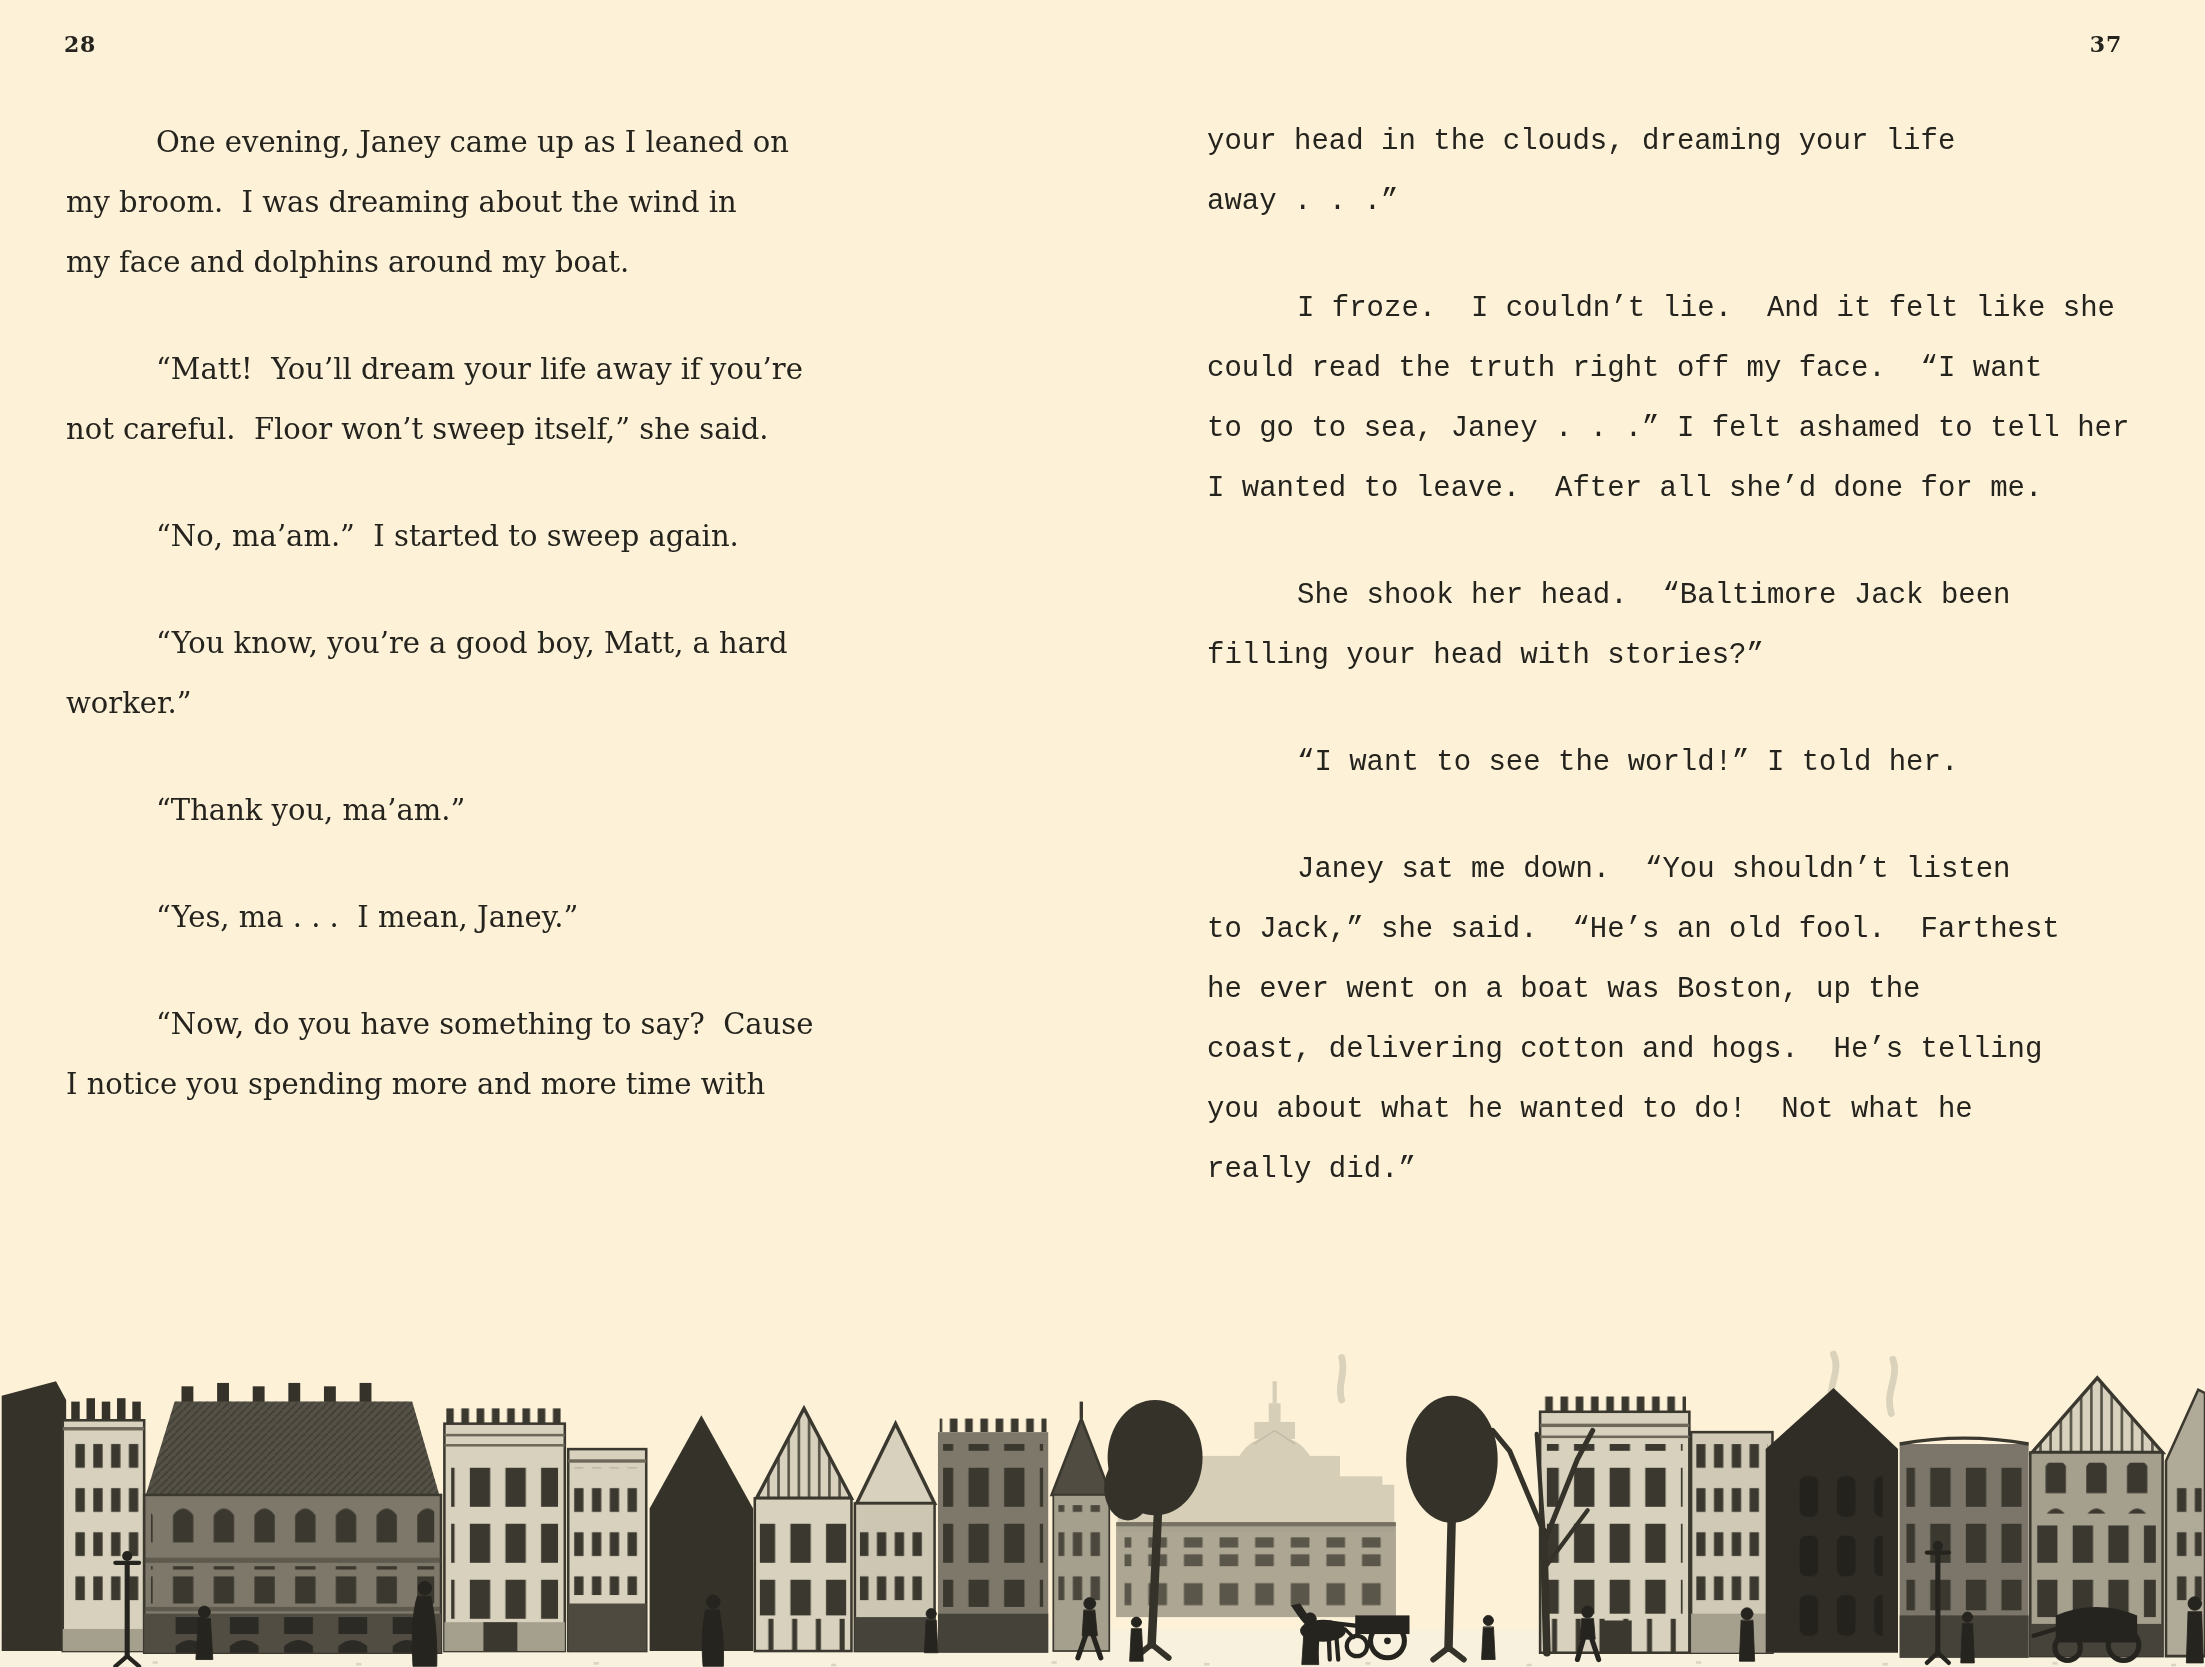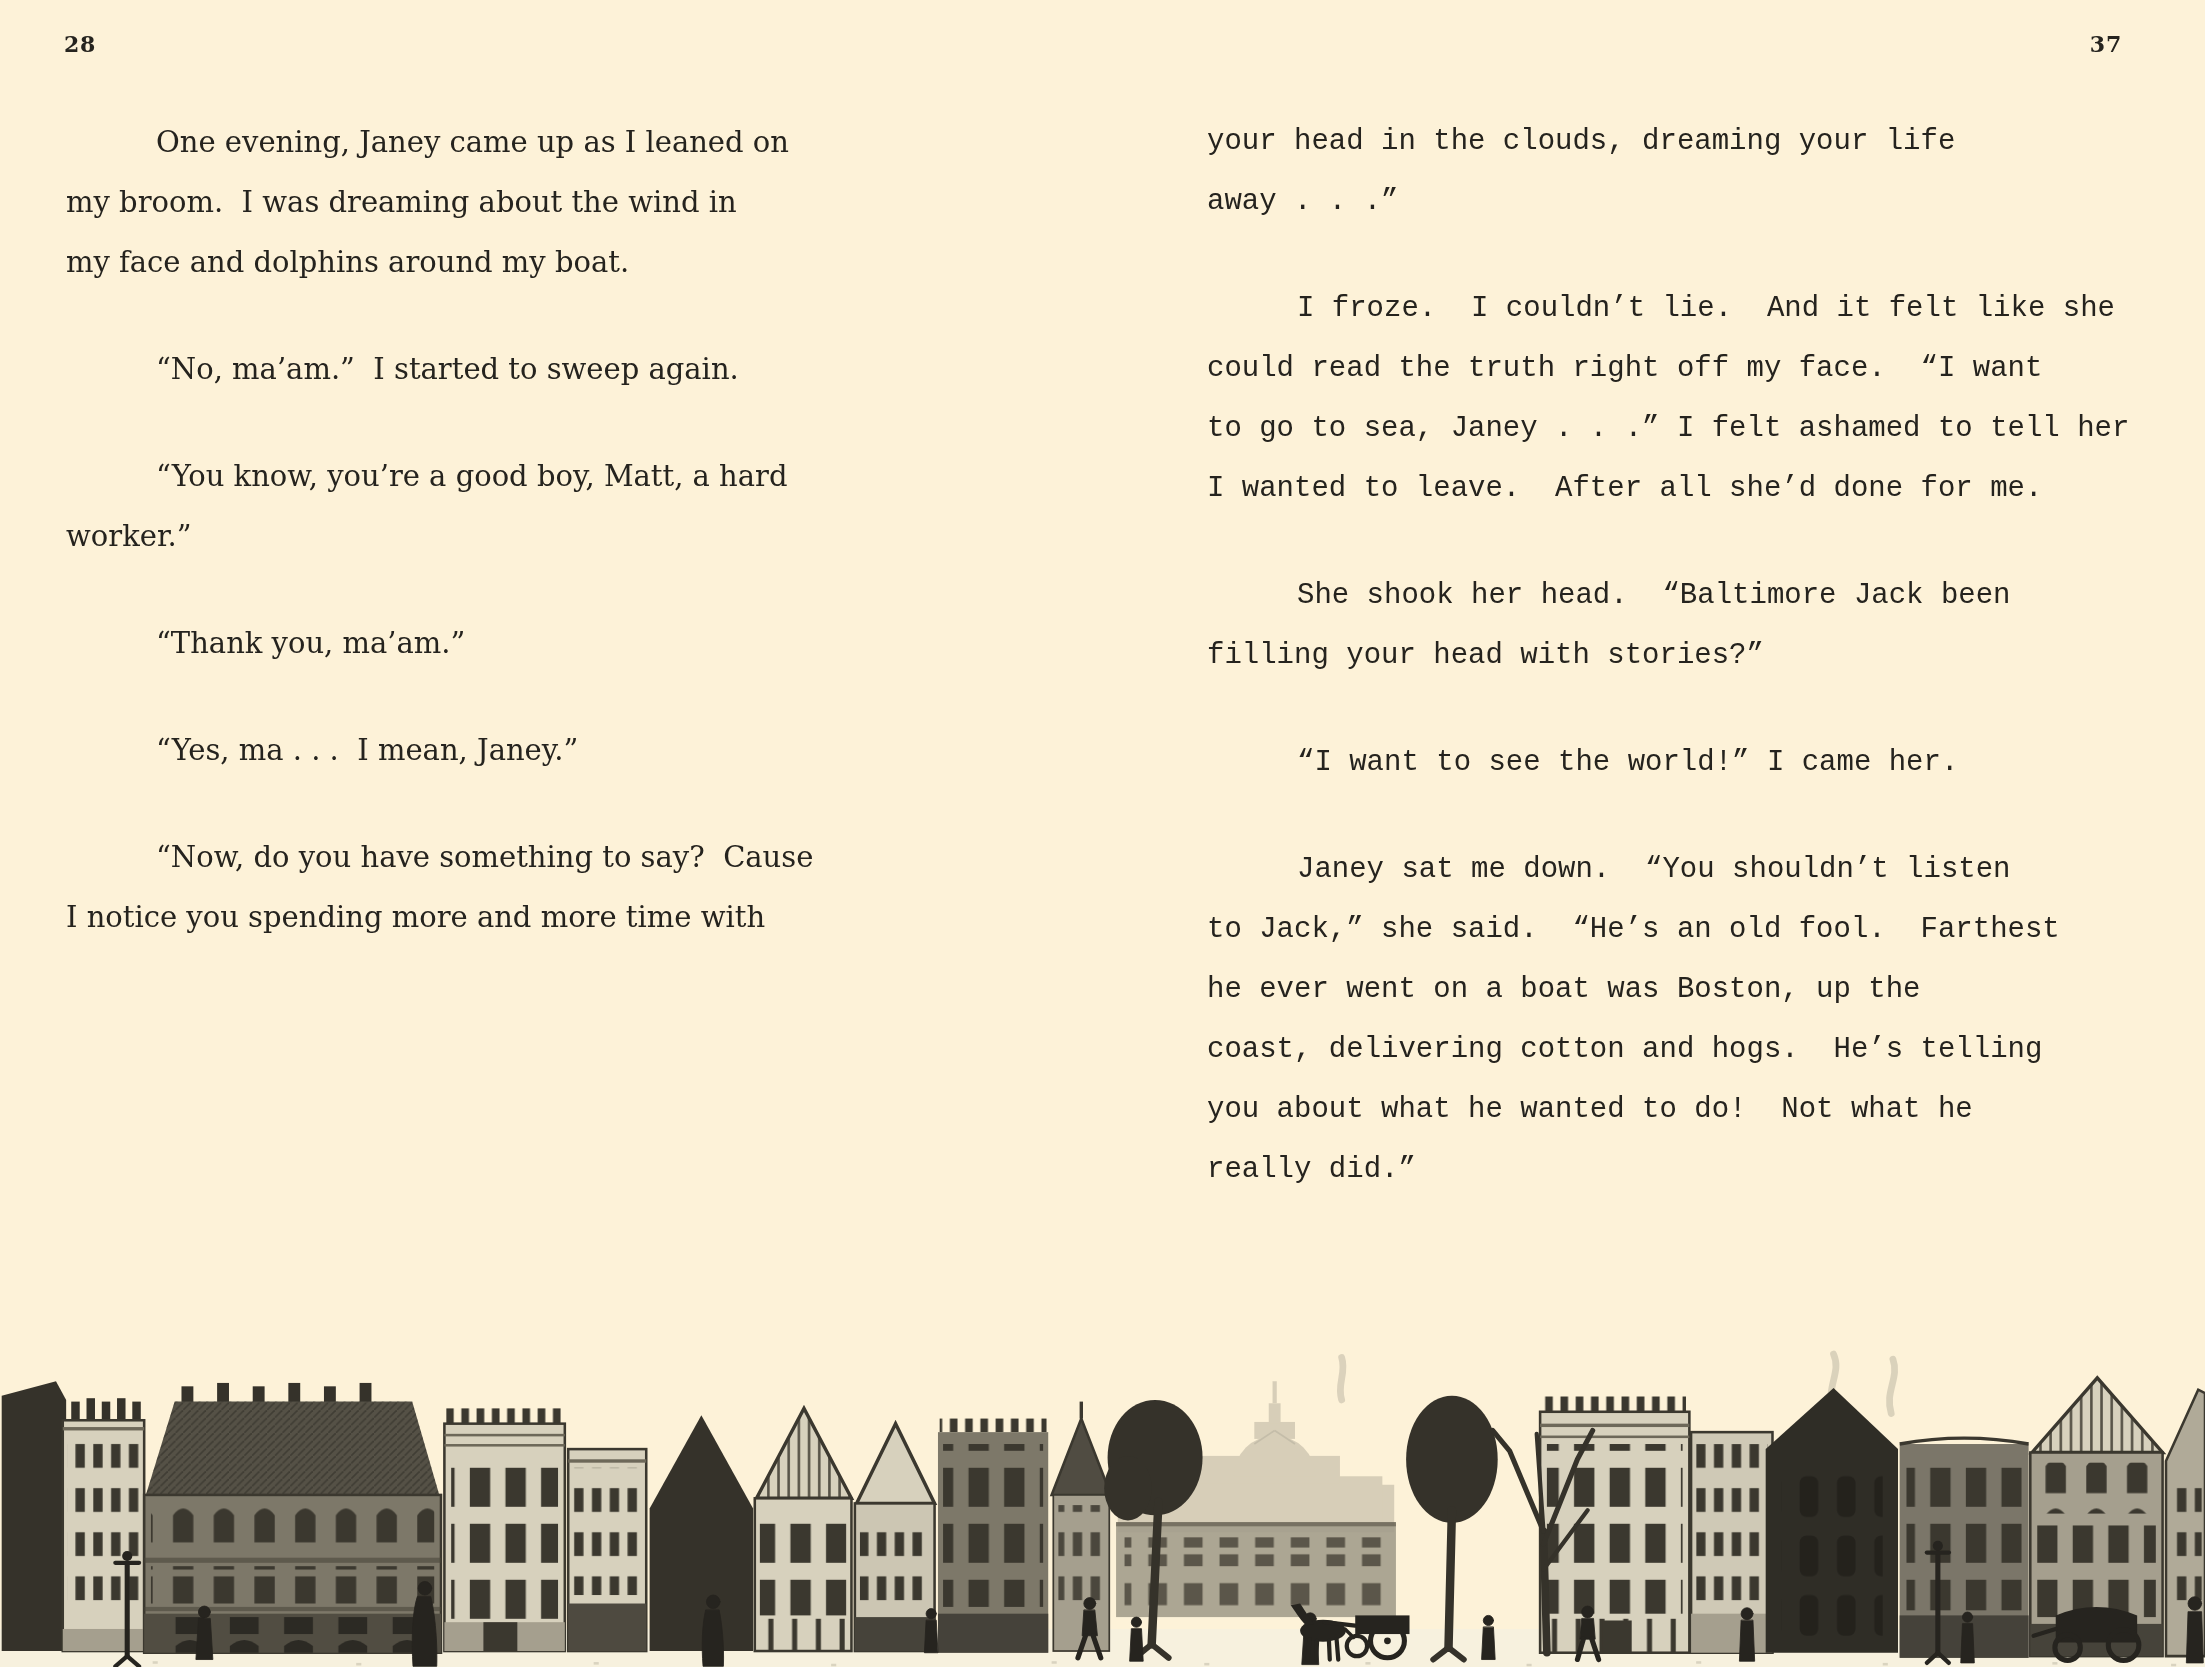--- a/index.html
+++ b/index.html
@@ -52,29 +52,30 @@
   }
 </style>
 </head>
 <body>
 
 <div class="page-num left">28</div>
 <div class="page-num right">37</div>
 
 <div class="col left"><p class="indent">One evening, Janey came up as I leaned on
 my broom.  I was dreaming about the wind in
-my face and dolphins around my boat.</p><p class="indent">“No, ma’am.”  I started to sweep again.</p><p class="indent">“You know, you’re a good boy, Matt, a hard
+my face and dolphins around my boat.</p><p class="indent">“Matt!  You’ll dream your life away if you’re
+not careful.  Floor won’t sweep itself,” she said.</p><p class="indent">“No, ma’am.”  I started to sweep again.</p><p class="indent">“You know, you’re a good boy, Matt, a hard
 worker.”</p><p class="indent">“Thank you, ma’am.”</p><p class="indent">“Yes, ma . . .  I mean, Janey.”</p><p class="indent">“Now, do you have something to say?  Cause
 I notice you spending more and more time with</p></div>
 <div class="col right"><p>your head in the clouds, dreaming your life
 away . . .”</p><p class="indent">I froze.  I couldn’t lie.  And it felt like she
 could read the truth right off my face.  “I want
 to go to sea, Janey . . .” I felt ashamed to tell her
 I wanted to leave.  After all she’d done for me.</p><p class="indent">She shook her head.  “Baltimore Jack been
-filling your head with stories?”</p><p class="indent">“I want to see the world!” I came her.</p><p class="indent">Janey sat me down.  “You shouldn’t listen
+filling your head with stories?”</p><p class="indent">“I want to see the world!” I told her.</p><p class="indent">Janey sat me down.  “You shouldn’t listen
 to Jack,” she said.  “He’s an old fool.  Farthest
 he ever went on a boat was Boston, up the
 coast, delivering cotton and hogs.  He’s telling
 you about what he wanted to do!  Not what he
 really did.”</p></div>
 
 <svg class="skyline" viewBox="0 0 2600 376" preserveAspectRatio="none">
   <defs>
     <pattern id="pwS" width="21" height="52" patternUnits="userSpaceOnUse">
         <rect x="5" y="8" width="11" height="28" fill="var(--ink-win)"></rect>

